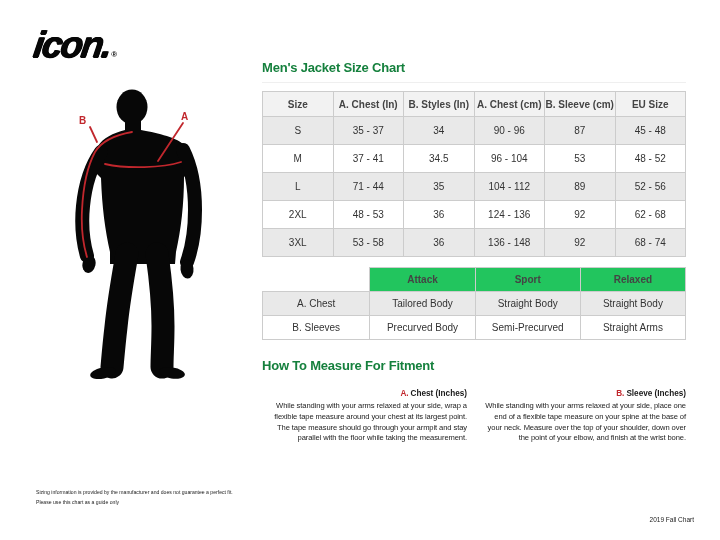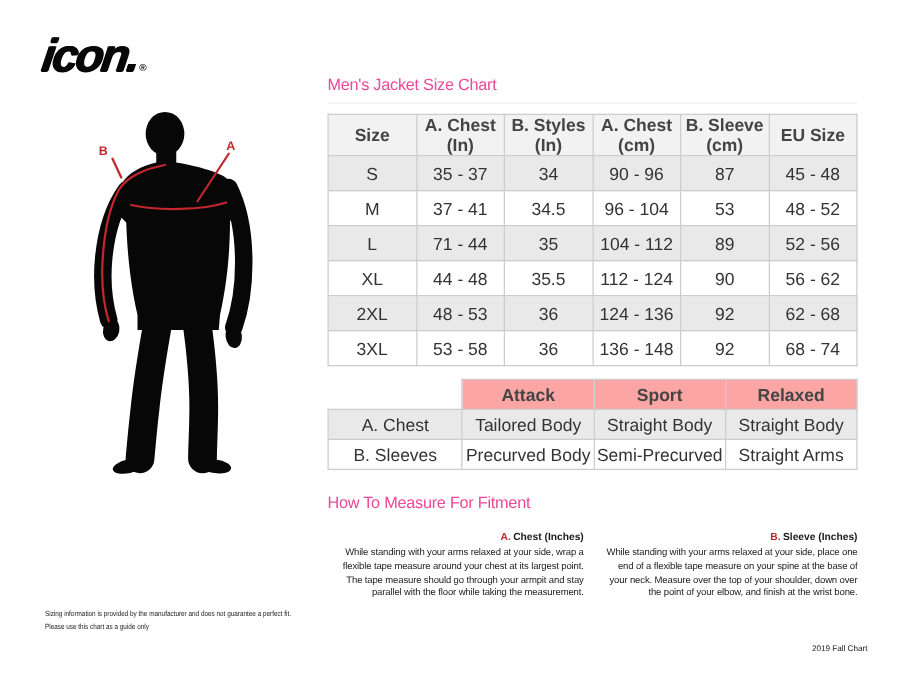--- a/index.html
+++ b/index.html
@@ -18,37 +18,37 @@
     text-shadow:0.6px 0 #070707, -0.6px 0 #070707, 0 0.6px #070707;
   }
   .logo-mark { font-size:8px; font-weight:700; color:#070707; vertical-align:baseline; margin-left:1px; }
 
   
   .figure-wrap { position:absolute; left:35px; top:82px; width:230px; height:300px; }
 
   
   .right-col { position:absolute; left:262px; top:60px; width:424px; }
   .section-title {
-    font-size:13px; font-weight:400; color:#ec4899;
+    font-size:13px; font-weight:700; color:#15803d;
     letter-spacing:-0.2px;
     padding-bottom:7px; border-bottom:1px solid #efefef;
   }
   .h2 { margin-top:18px; border-bottom:none; padding-bottom:0; }
 
   table { width:100%; border-collapse:collapse; table-layout:fixed; margin-top:8px; }
   th, td {
     border:1px solid #cccccc; text-align:center; vertical-align:middle;
-    font-size:14px; color:#333; font-weight:400;margin-top:36px;
+    font-size:10px; color:#333; font-weight:400;margin-top:36px;
   }
   .size-table th { height:25px; background:#f2f2f2; font-weight:700; color:#444; }
   .size-table td { height:28px; }
   .size-table tbody tr:nth-child(odd) td { background:#e9e9e9; }
 
   .style-table { margin-top:10px; }
-  .style-table th { height:24px; background:#fca5a5; font-weight:700; color:#444; }
+  .style-table th { height:24px; background:#22c55e; font-weight:700; color:#444; }
   .style-table th.blank { border:none; background:transparent; }
   .style-table td { height:24px; }
   .style-table tbody tr:nth-child(odd) td { background:#e9e9e9; }
   .style-table col.c0 { width:25.4%; }
 
   
   .measure-cols { display:flex; gap:14px; margin-top:16px; }
   .measure-col { flex:1;text-align:right; }
   .m-head { font-size:8.2px; font-weight:700; color:#1a1a1a; margin-bottom:3px; }
   .m-head .red { color:#c1272d; margin-right:2px; }
@@ -131,28 +131,20 @@
             <td>53</td>
             <td>48 - 52</td>
           </tr>
           <tr>
             <td>L</td>
             <td>71 - 44</td>
             <td>35</td>
             <td>104 - 112</td>
             <td>89</td>
             <td>52 - 56</td>
-          </tr>
-          <tr>
-            <td>XL</td>
-            <td>44 - 48</td>
-            <td>35.5</td>
-            <td>112 - 124</td>
-            <td>90</td>
-            <td>56 - 62</td>
           </tr>
           <tr>
             <td>2XL</td>
             <td>48 - 53</td>
             <td>36</td>
             <td>124 - 136</td>
             <td>92</td>
             <td>62 - 68</td>
           </tr>
           <tr>

